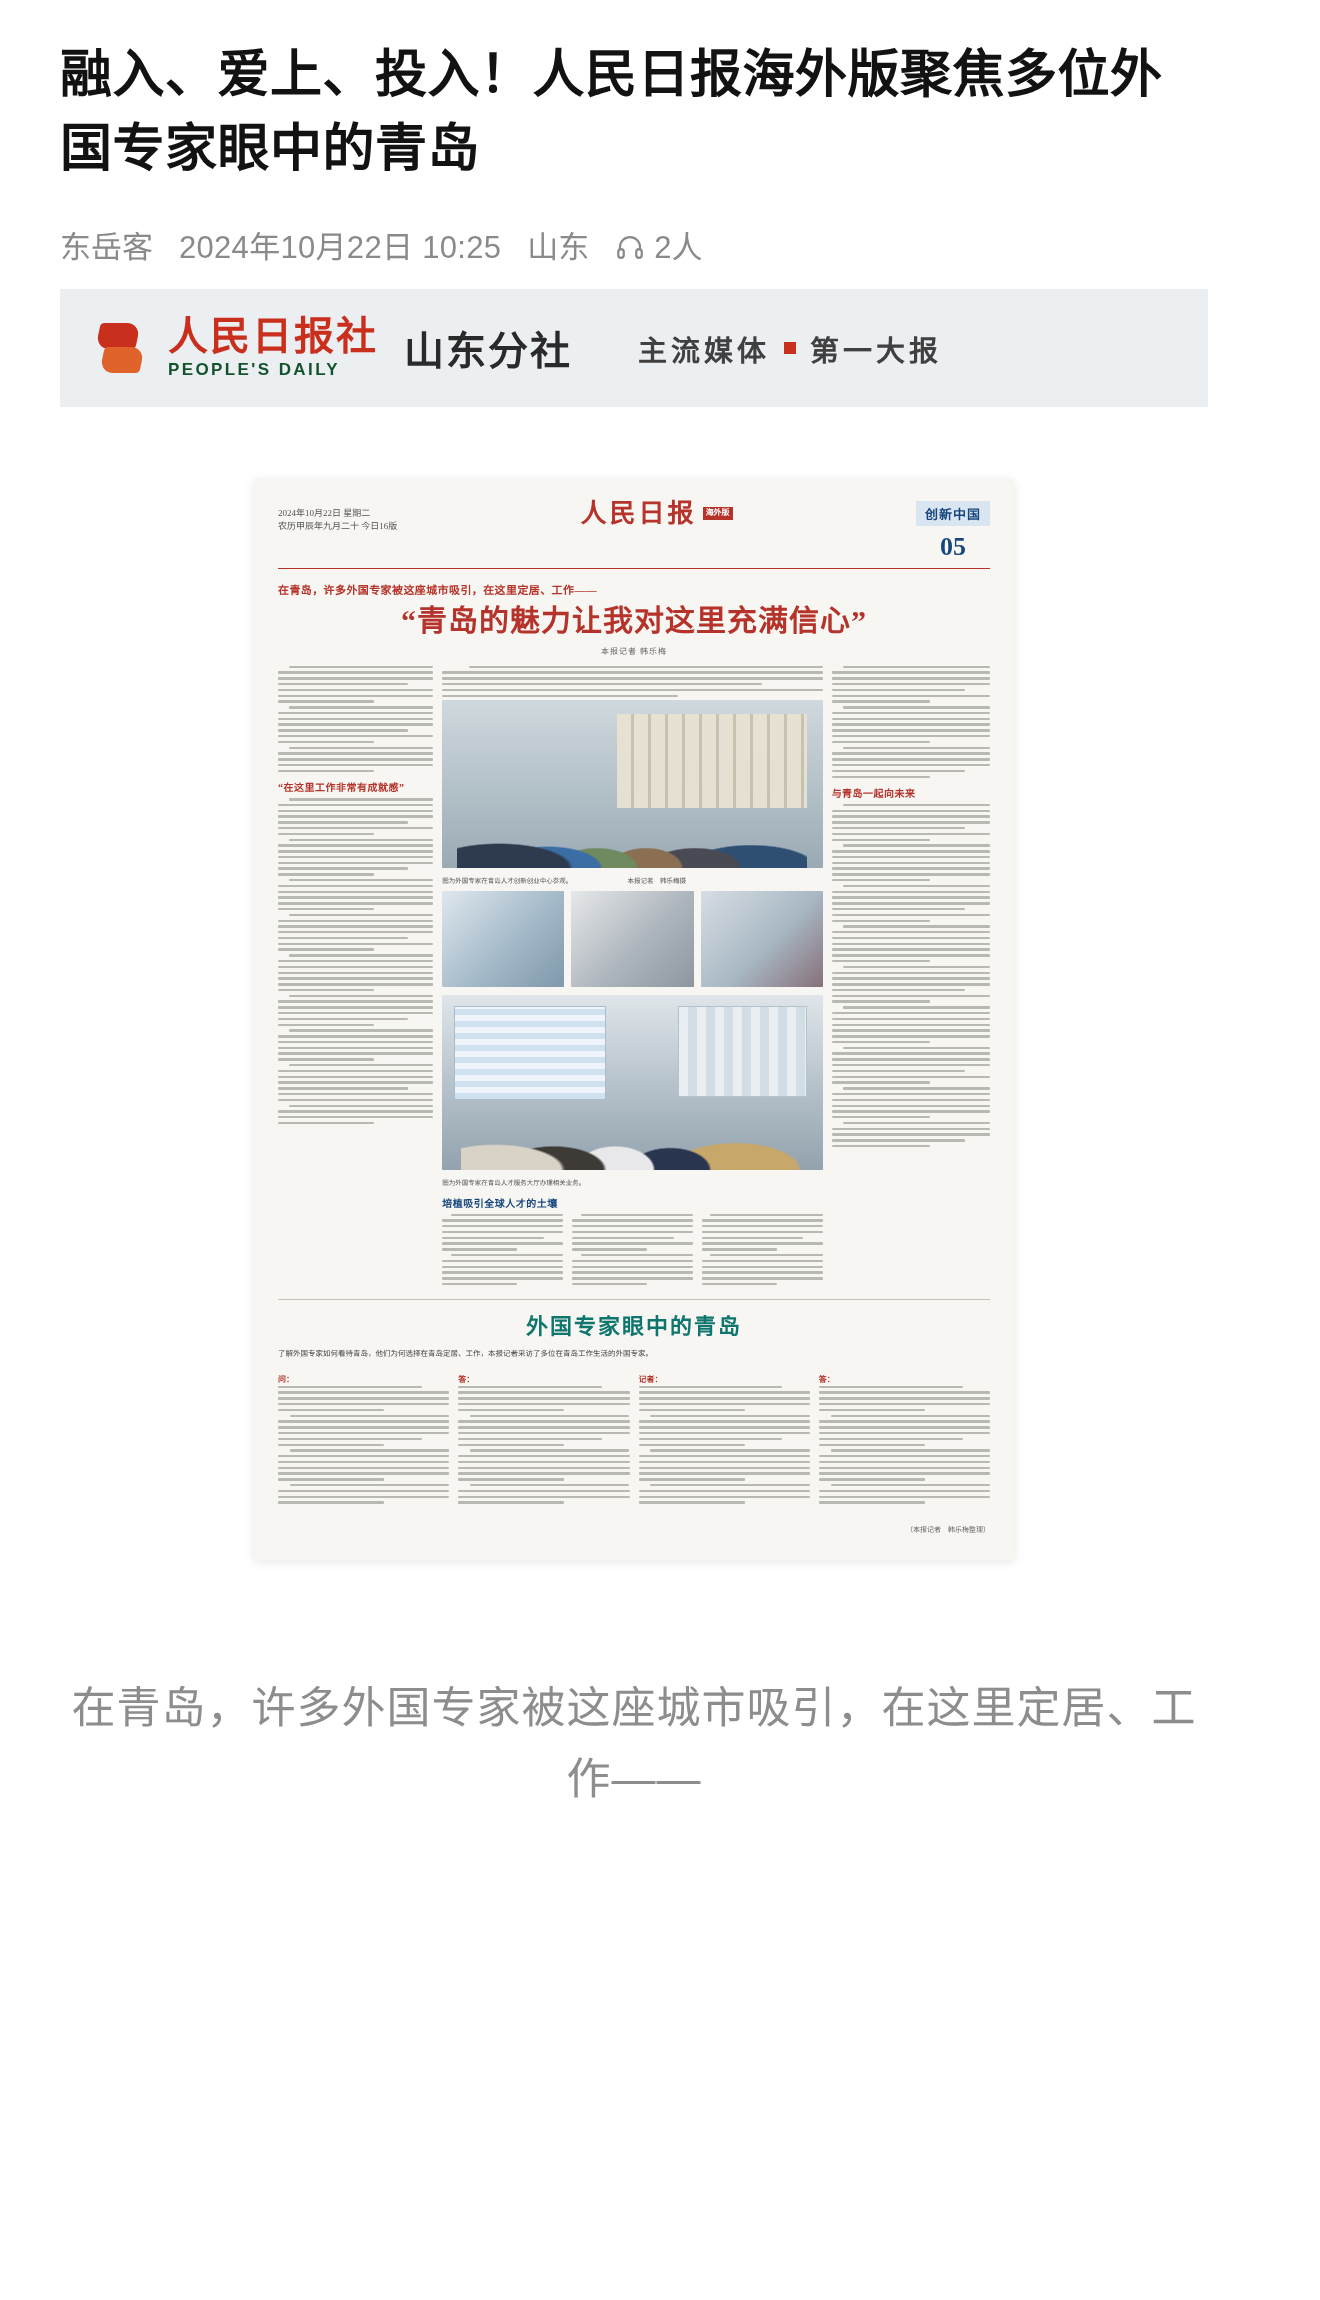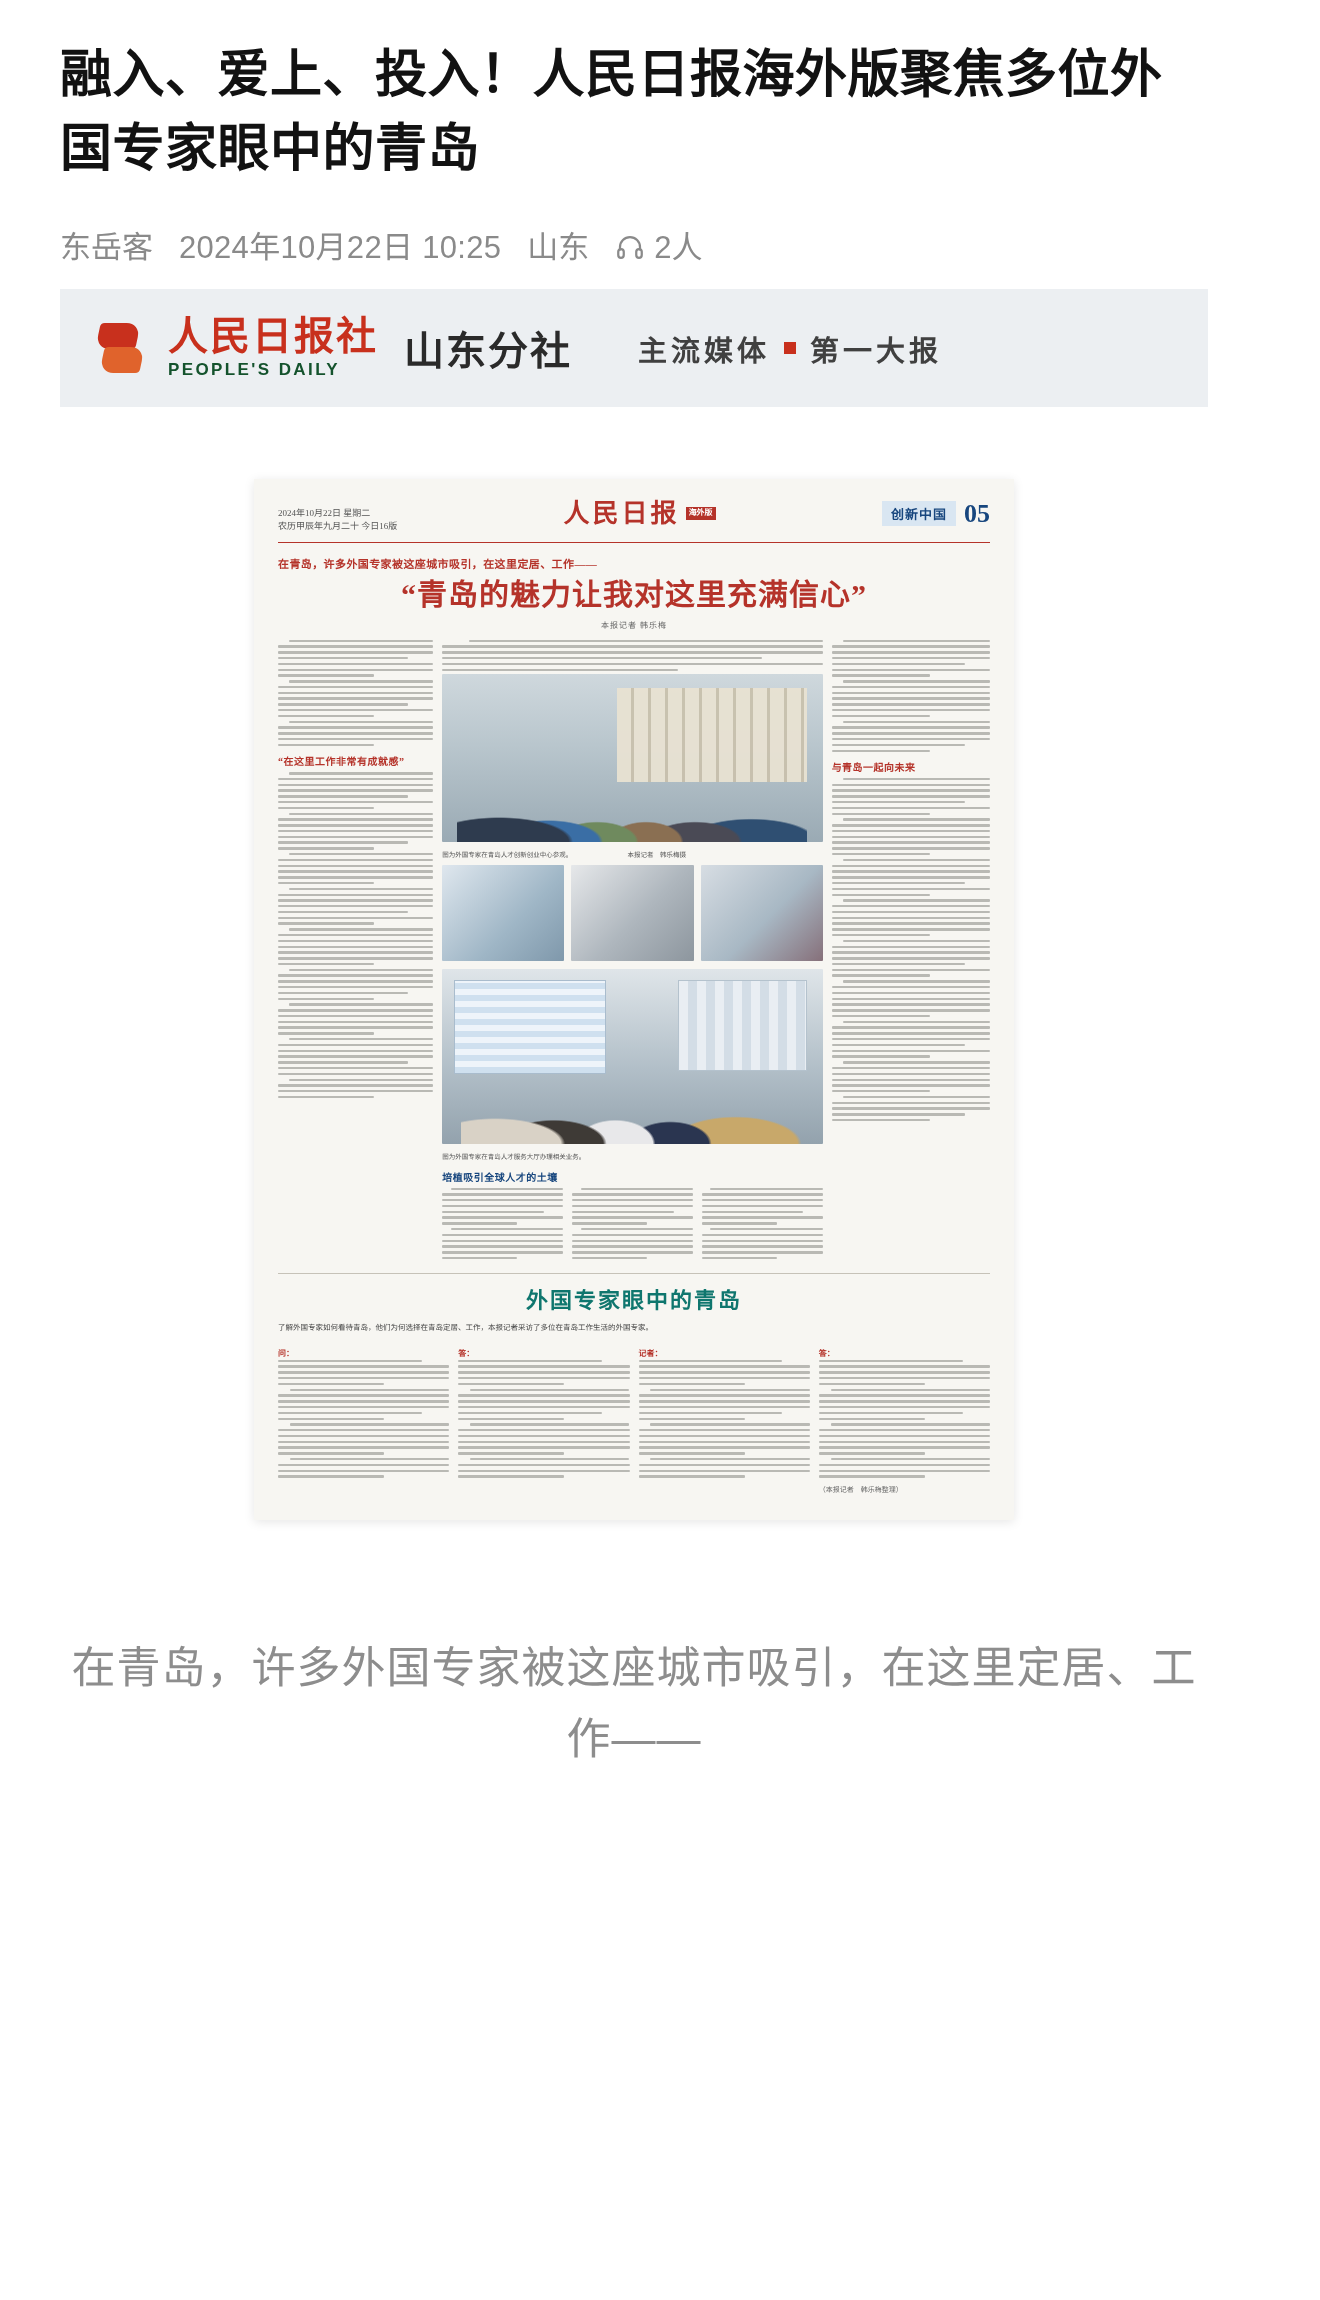--- a/index.html
+++ b/index.html
@@ -205,20 +205,21 @@
     background: #b5332a;
     color: #fff;
     padding: 2px 3px;
     letter-spacing: 0;
     line-height: 1.1;
   }
   .np-section {
     display: flex;
     align-items: center;
     gap: 8px;
+    flex-direction: column;
   }
   .np-section-name {
     background: #d9e6f2;
     color: #17467e;
     font-size: 13px;
     font-weight: bold;
     padding: 3px 9px;
     letter-spacing: 1px;
   }
   .np-pageno {
@@ -387,24 +388,24 @@
   .np-qa-label {
     font-weight: bold;
     color: #b5332a;
     font-size: 8px;
   }
   .np-bottom {
     display: flex;
     gap: 9px;
   }
   .np-signoff {
-    text-align: left;
+    text-align: right;
     font-size: 7px;
     color: #666;
-    margin-top: 6px;
+    margin-top: 20px;
   }
 
   
   .lead-caption {
     margin: 112px 70px 0 70px;
     text-align: center;
     font-size: 44px;
     line-height: 1.62;
     color: #8d8d8d;
     letter-spacing: 1px;

